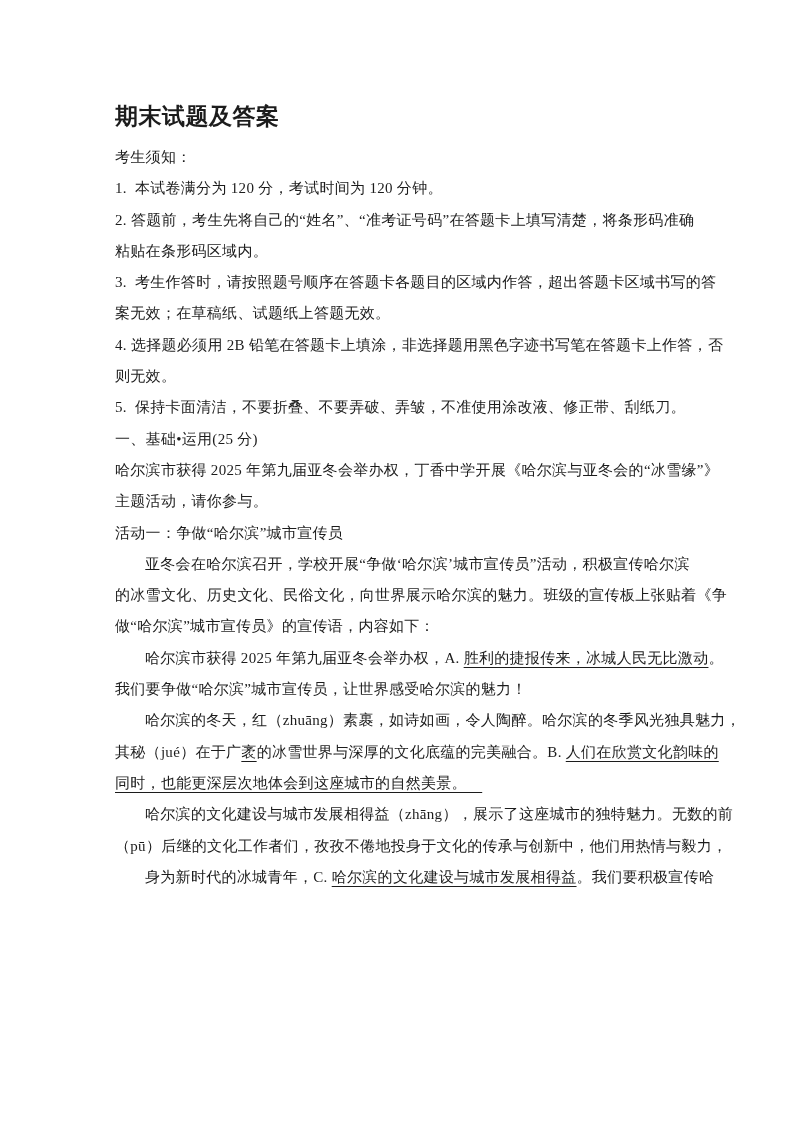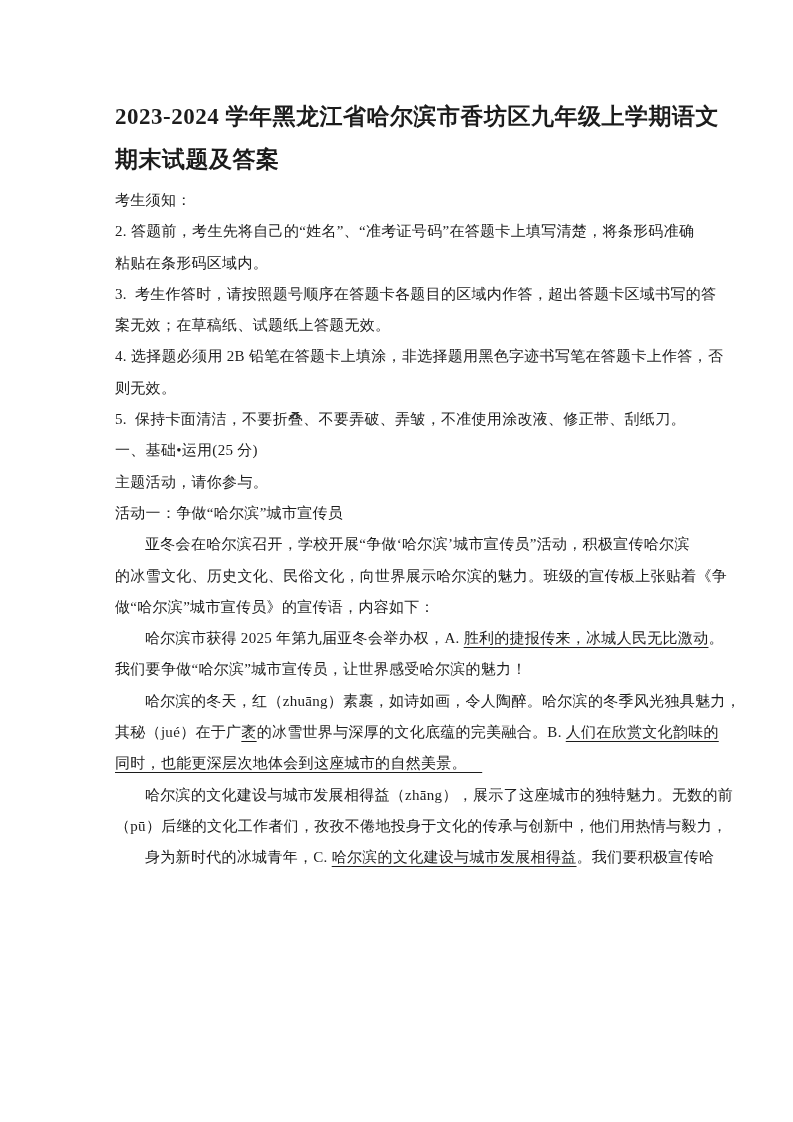--- a/index.html
+++ b/index.html
@@ -39,33 +39,34 @@
     text-underline-offset: 3.5px;
     text-decoration-thickness: 1px;
   }
 </style>
 </head>
 <body>
 
 <div class="page">
   <div class="content">
     <div class="doc-title">
-      <div class="title-line">2023-2024 学年黑龙江省哈尔滨市香坊区九年级上学期语文</div>
       <div class="title-line">期末试题及答案</div>
     </div>
     <div class="body-lines">
         <div class="line"><span>考生须知：</span></div>
+        <div class="line"><span>1.  本试卷满分为 120 分，考试时间为 120 分钟。</span></div>
         <div class="line"><span>2. 答题前，考生先将自己的“姓名”、“准考证号码”在答题卡上填写清楚，将条形码准确</span></div>
         <div class="line"><span>粘贴在条形码区域内。</span></div>
         <div class="line"><span>3.  考生作答时，请按照题号顺序在答题卡各题目的区域内作答，超出答题卡区域书写的答</span></div>
         <div class="line"><span>案无效；在草稿纸、试题纸上答题无效。</span></div>
         <div class="line"><span>4. 选择题必须用 2B 铅笔在答题卡上填涂，非选择题用黑色字迹书写笔在答题卡上作答，否</span></div>
         <div class="line"><span>则无效。</span></div>
         <div class="line"><span>5.  保持卡面清洁，不要折叠、不要弄破、弄皱，不准使用涂改液、修正带、刮纸刀。</span></div>
         <div class="line"><span>一、基础•运用(25 分)</span></div>
+        <div class="line"><span>哈尔滨市获得 2025 年第九届亚冬会举办权，丁香中学开展《哈尔滨与亚冬会的“冰雪缘”》</span></div>
         <div class="line"><span>主题活动，请你参与。</span></div>
         <div class="line"><span>活动一：争做“哈尔滨”城市宣传员</span></div>
         <div class="line indent"><span>亚冬会在哈尔滨召开，学校开展“争做‘哈尔滨’城市宣传员”活动，积极宣传哈尔滨</span></div>
         <div class="line"><span>的冰雪文化、历史文化、民俗文化，向世界展示哈尔滨的魅力。班级的宣传板上张贴着《争</span></div>
         <div class="line"><span>做“哈尔滨”城市宣传员》的宣传语，内容如下：</span></div>
         <div class="line indent"><span>哈尔滨市获得 2025 年第九届亚冬会举办权，A. </span><span class="u">胜利的捷报传来，冰城人民无比激动</span><span>。</span></div>
         <div class="line"><span>我们要争做“哈尔滨”城市宣传员，让世界感受哈尔滨的魅力！</span></div>
         <div class="line indent"><span>哈尔滨的冬天，红（zhuāng）素裹，如诗如画，令人陶醉。哈尔滨的冬季风光独具魅力，</span></div>
         <div class="line"><span>其秘（jué）在于广</span><span class="u">袤</span><span>的冰雪世界与深厚的文化底蕴的完美融合。B. </span><span class="u">人们在欣赏文化韵味的</span></div>
         <div class="line"><span class="u">同时，也能更深层次地体会到这座城市的自然美景。　</span></div>

